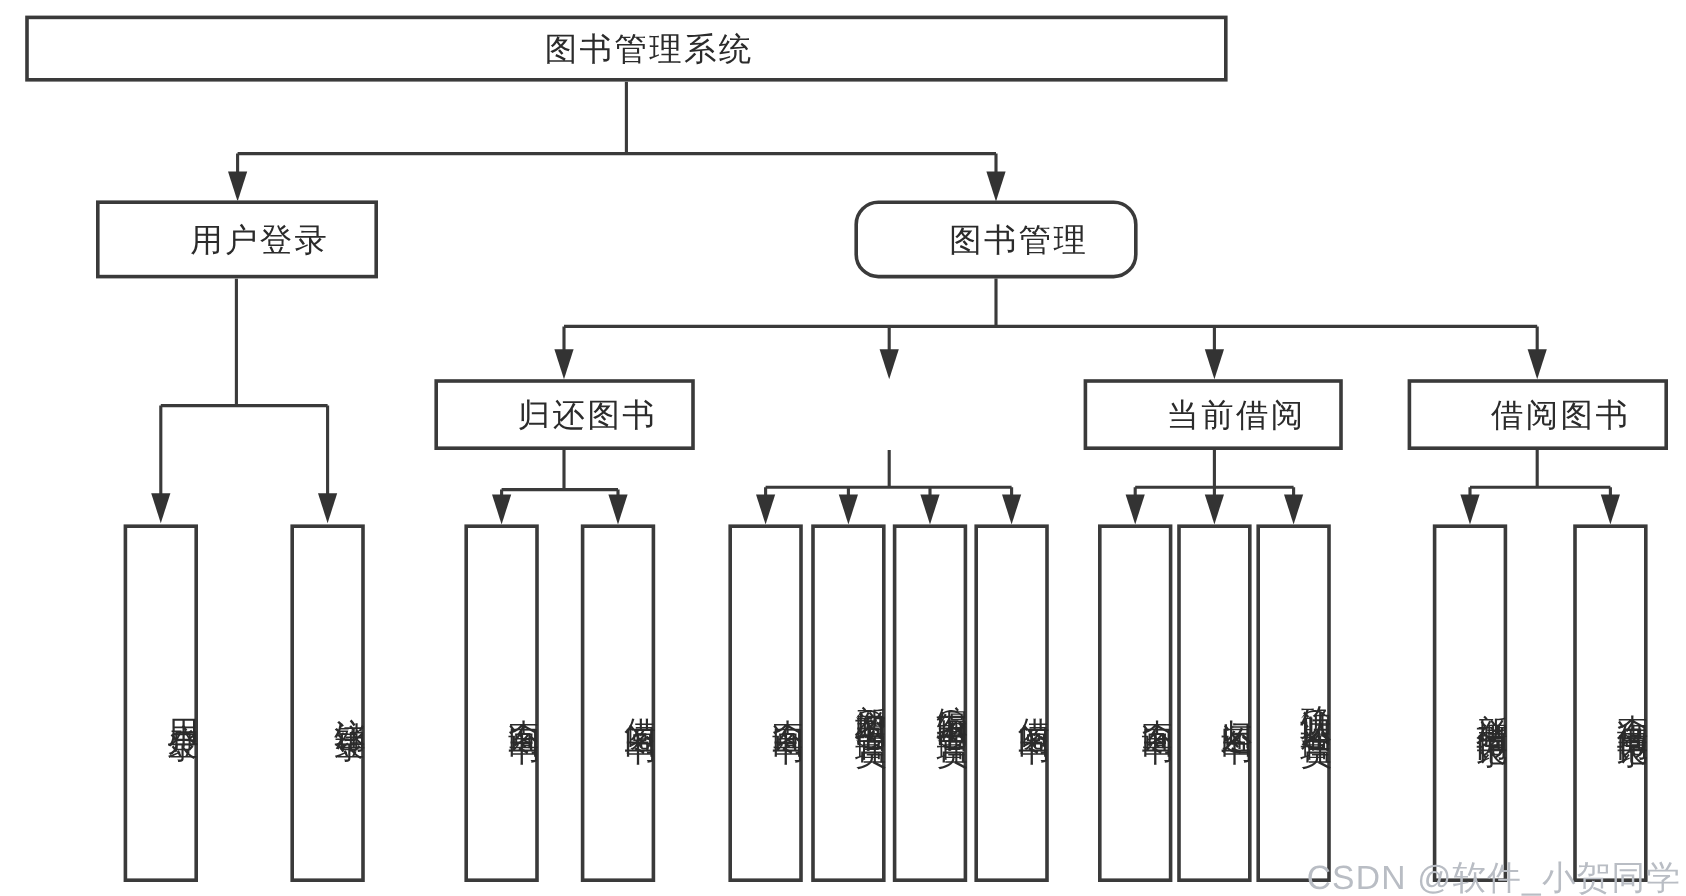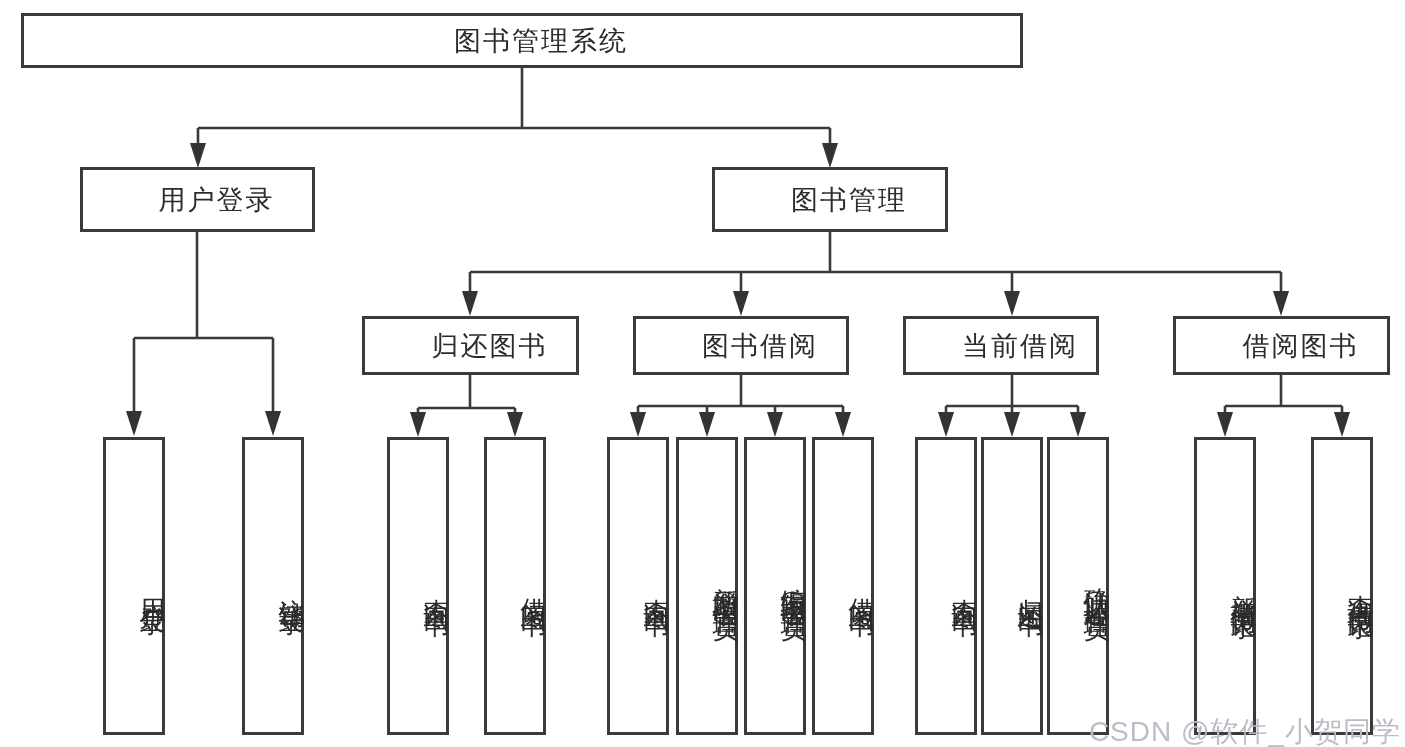--- a/index.html
+++ b/index.html
@@ -94,31 +94,28 @@
     </g>
   </svg>
 
   <div class="node hnode" style="left:21px;top:13px;width:1002px;height:55px;">
     <span>图书管理系统</span>
   </div>
 
   <div class="node hnode" style="left:80px;top:167px;width:235px;height:65px;">
     <span>用户登录</span>
   </div>
-  <div class="node hnode" style="left:712px;top:167px;width:236px;height:65px;">
+  <div class="node hnode" style="left:712px;top:167px;width:236px;height:65px;border-radius:20px;">
     <span>图书管理</span>
   </div>
 
   <div class="node hnode" style="left:362px;top:316px;width:217px;height:59px;">
     <span>归还图书</span>
   </div>
-  <div class="node hnode" style="left:633px;top:316px;width:216px;height:59px;">
-    <span>图书借阅</span>
-  </div>
-  <div class="node hnode" style="left:903px;top:316px;width:196px;height:59px;">
+  <div class="node hnode" style="left:903px;top:316px;width:216px;height:59px;">
     <span>当前借阅</span>
   </div>
   <div class="node hnode" style="left:1173px;top:316px;width:217px;height:59px;">
     <span>借阅图书</span>
   </div>
 
   <div class="node leaf" style="left:103px;top:437px;width:62px;height:298px;">
     <span>用户登录</span>
   </div>
   <div class="node leaf" style="left:242px;top:437px;width:62px;height:298px;">

